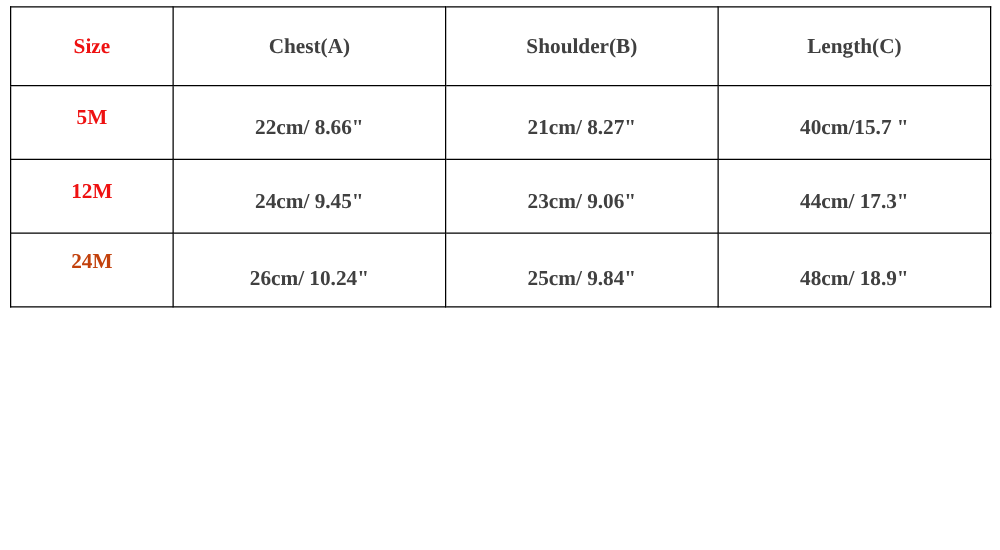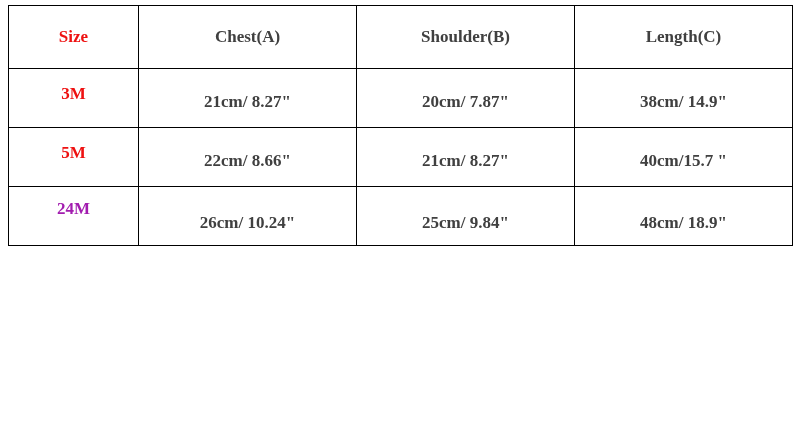--- a/index.html
+++ b/index.html
@@ -73,55 +73,55 @@
     <thead>
       <tr>
         <th class="hdr-size" style="color: rgb(238, 17, 17);">Size</th>
         <th>Chest(A)</th>
         <th>Shoulder(B)</th>
         <th>Length(C)</th>
       </tr>
     </thead>
     <tbody>
 
-      <tr>
-        <td class="size-cell" style="color: rgb(238, 17, 17);">
-          <span class="nudge-up-s">3M</span>
-        </td>
-        <td>
-          <span class="nudge-dn-s">21cm/ 8.27"</span>
-        </td>
-        <td>
-          <span class="nudge-dn-s">20cm/ 7.87"</span>
-        </td>
-        <td>
-          <span class="nudge-dn-s">38cm/ 14.9"</span>
-        </td>
-      </tr>
 
       <tr>
         <td class="size-cell" style="color: rgb(238, 17, 17);">
           <span class="nudge-up-s">5M</span>
         </td>
         <td>
           <span class="nudge-dn-s">22cm/ 8.66"</span>
         </td>
         <td>
           <span class="nudge-dn-s">21cm/ 8.27"</span>
         </td>
         <td>
           <span class="nudge-dn-s">40cm/15.7 "</span>
         </td>
       </tr>
 
 
+      <tr>
+        <td class="size-cell" style="color: rgb(238, 17, 17);">
+          <span class="nudge-up-s">12M</span>
+        </td>
+        <td>
+          <span class="nudge-dn-s">24cm/ 9.45"</span>
+        </td>
+        <td>
+          <span class="nudge-dn-s">23cm/ 9.06"</span>
+        </td>
+        <td>
+          <span class="nudge-dn-s">44cm/ 17.3"</span>
+        </td>
+      </tr>
 
 
       <tr>
-        <td class="size-cell" style="color: #a21caf;">
+        <td class="size-cell" style="color: #c2410c;">
           <span class="nudge-up">24M</span>
         </td>
         <td>
           <span class="nudge-down">26cm/ 10.24"</span>
         </td>
         <td>
           <span class="nudge-down">25cm/ 9.84"</span>
         </td>
         <td>
           <span class="nudge-down">48cm/ 18.9"</span>

